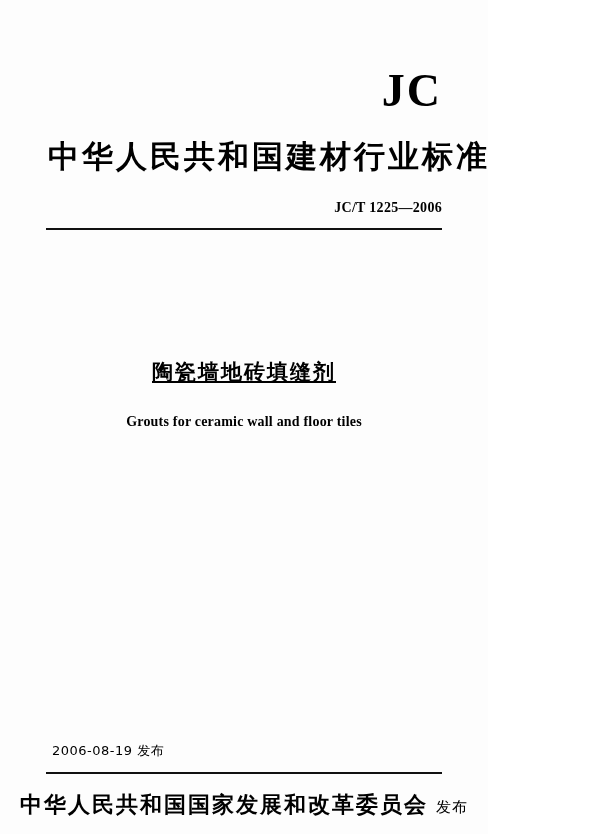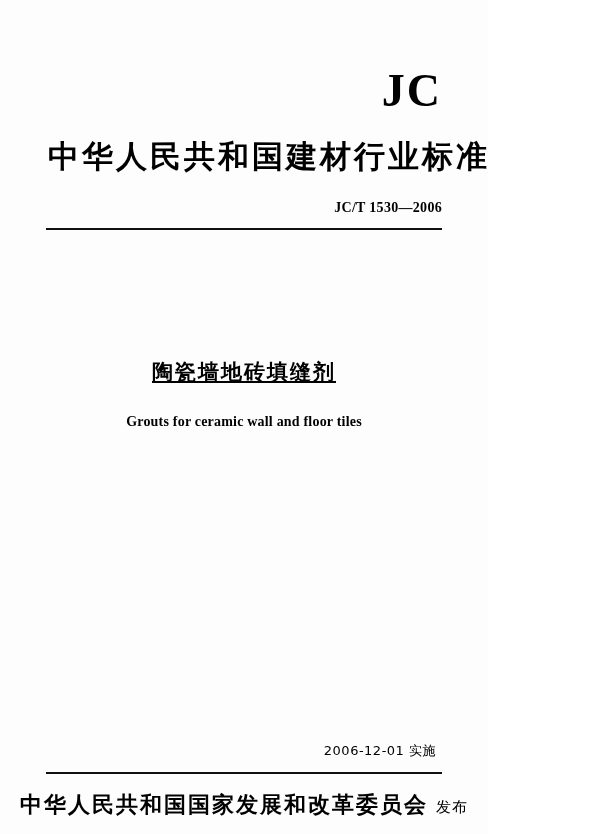--- a/index.html
+++ b/index.html
@@ -141,30 +141,30 @@
 </style>
 </head>
 <body>
 
 <div class="page">
 
   <div class="jc-mark">JC</div>
 
   <div class="std-org-title">中华人民共和国建材行业标准</div>
 
-  <div class="std-number">JC/T 1530—2006</div>
+  <div class="std-number">JC/T 1225—2006</div>
 
   <div class="rule-top"></div>
 
   <div class="doc-title-cn">陶瓷墙地砖填缝剂</div>
 
   <div class="doc-title-en">Grouts for ceramic wall and floor tiles</div>
 
+  <div class="issue-date">2006-08-19 发布</div>
 
-  <div class="effective-date">2006-12-01 实施</div>
 
   <div class="rule-bottom"></div>
 
   <div class="issuer">
     <span>中华人民共和国国家发展和改革委员会</span><span class="issuer-suffix">发布</span>
   </div>
 
 </div>
 
 </body></html>

